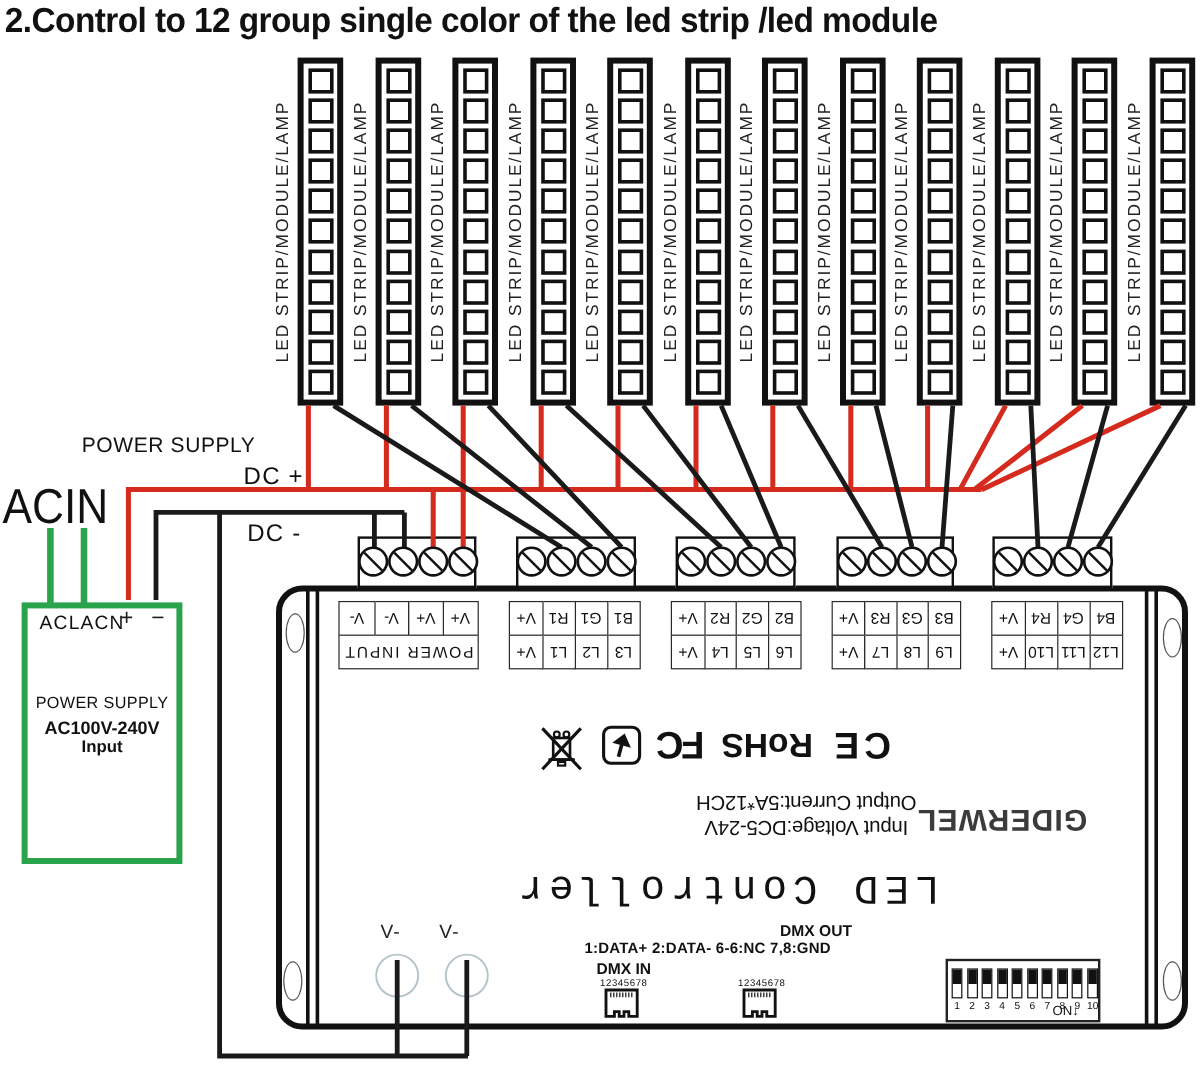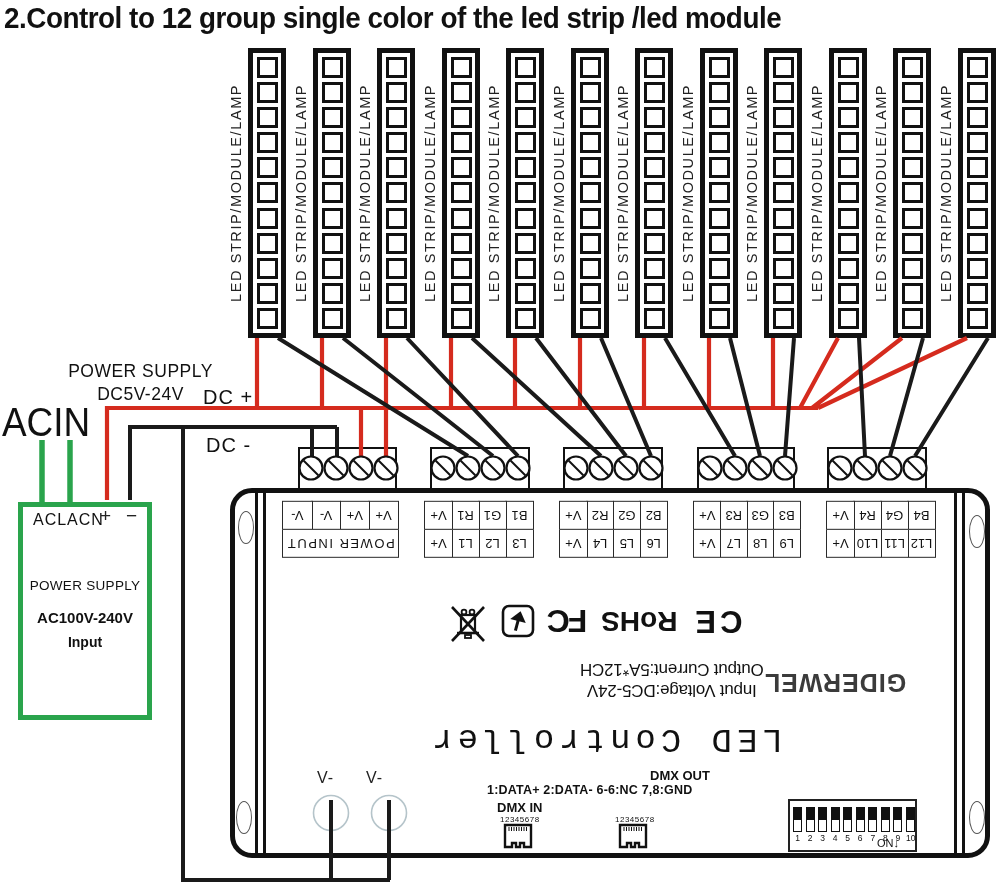--- a/index.html
+++ b/index.html
@@ -23,22 +23,22 @@
   #acin{left:2px;top:399px;font-size:41px;transform:scaleX(0.9);transform-origin:left top;letter-spacing:0px;}
   
   #acbox{left:18px;top:502px;width:134px;height:218px;box-sizing:border-box;
          border:5px solid #2aa44c;background:#fff;}
   #acl{position:absolute;left:10px;top:4px;letter-spacing:1px;}
   #acn{position:absolute;left:44px;top:4px;letter-spacing:1px;}
   #acplus{position:absolute;left:77px;top:-2px;font-size:19px;color:#222;}
   #acminus{position:absolute;left:103px;top:-2px;font-size:19px;color:#222;}
   #acbox .ctr{position:absolute;left:0;top:72px;width:100%;text-align:center;font-size:13.5px;line-height:1.0;color:#111;}
   #acname{letter-spacing:0.3px;}
-  #acrating{font-size:15px;font-weight:700;margin-top:17px;}
-  #acinput{font-size:14px;font-weight:700;margin-top:10px;}
+  #acrating{font-size:15px;font-weight:700;margin-top:7px;}
+  #acinput{font-size:14px;font-weight:700;}
   
   #controller{left:230px;top:488px;width:760px;height:370px;box-sizing:border-box;
       border:5px solid #111;border-radius:22px;background:#fff;}
   .flange{width:2.5px;background:#111;top:490px;height:366px;}
   .oval{box-sizing:border-box;width:16px;height:33px;border:1.6px solid #555;border-radius:50%;background:#fff;}
   
   .tbox{box-sizing:border-box;border:2.6px solid #111;background:#fff;top:447px;height:43px;}
   
   .tbl{display:flex;flex-direction:column;transform:rotate(180deg);}
   .trow{display:flex;}
@@ -246,21 +246,20 @@
       <div class="led"></div>
       <div class="led"></div>
       <div class="led"></div>
       <div class="led"></div>
       <div class="led"></div>
     </div>
   </div>
 
 <div class="abs" id="psuLabel">
   <div>POWER SUPPLY</div>
-  <div>DC5V-24V</div>
 </div>
 <div class="abs" id="dcplus">DC +</div>
 <div class="abs" id="dcminus">DC -</div>
 <div class="abs" id="acin">ACIN</div>
 
 <div class="abs" id="acbox">
   <span class="abs" id="acl">ACL</span>
   <span class="abs" id="acn">ACN</span>
   <span class="abs" id="acplus">+</span>
   <span class="abs" id="acminus">−</span>

